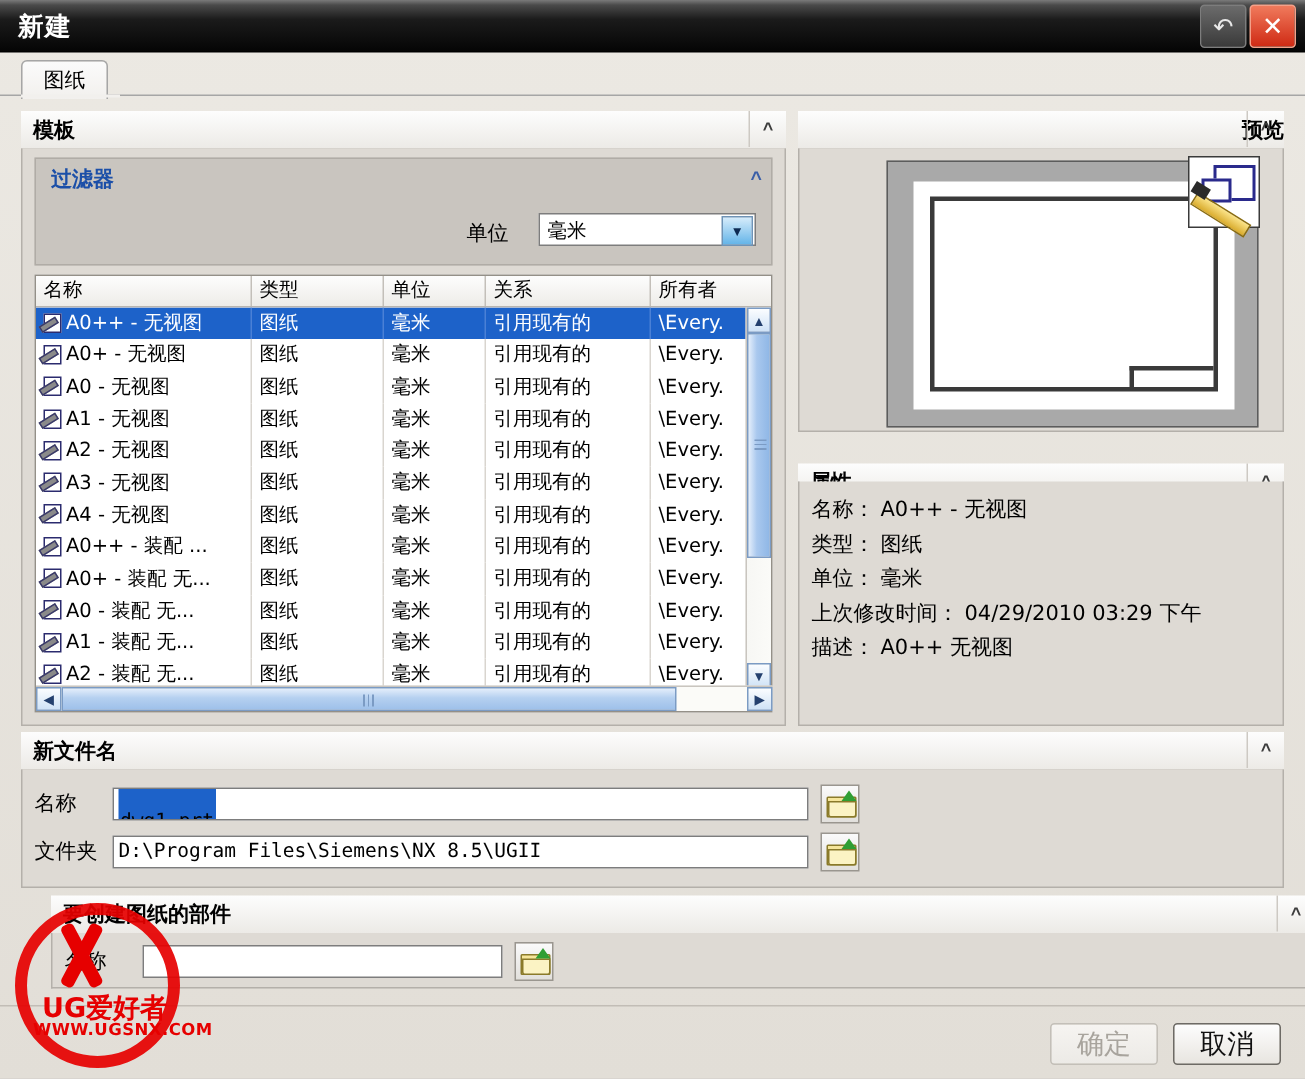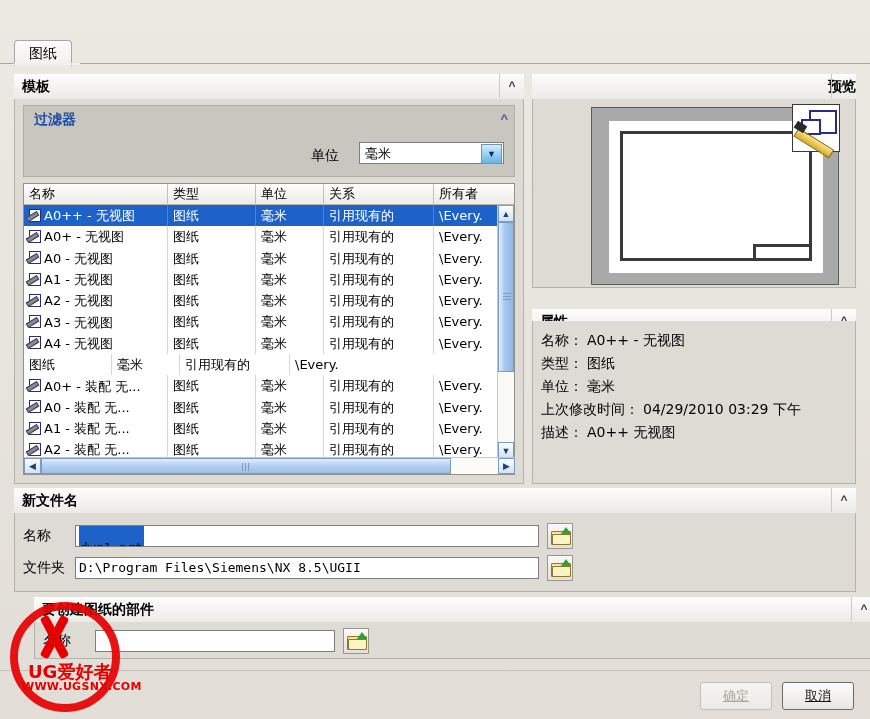--- a/index.html
+++ b/index.html
@@ -180,24 +180,24 @@
 
   
   .pc-panel{position:absolute;left:14px;top:597px;width:842px;height:62px;margin-left:20px;}
   .pc-hd{left:0;top:0;width:842px;}
   .pc-body{position:absolute;left:0;top:25px;width:842px;height:37px;
     background:#dedad4;border:1px solid #b4b0aa;border-top:none;box-sizing:border-box;}
 
   
   .footer{position:absolute;left:0;bottom:0;width:870px;height:48px;
     border-top:1px solid #c2bdb6;}
-  .btn{position:absolute;top:11px;height:26px;width:70px;font-size:13px;
+  .btn{position:absolute;top:11px;height:26px;width:70px;font-size:18px;
     background:linear-gradient(#fdfdfd,#e8e5e0);border:1px solid #9a968f;border-radius:3px;
     display:flex;align-items:center;justify-content:center;cursor:pointer;
-    font-family:"DejaVu Sans","Liberation Sans",sans-serif;text-decoration:underline;}
+    font-family:"DejaVu Sans","Liberation Sans",sans-serif;}
   .btn.ok{right:98px;color:#a8a49d;border-color:#c3bfb8;
     background:linear-gradient(#f6f4f1,#eceae6);cursor:default;}
   .btn.cancel{right:16px;color:#111;border:1px solid #6d6a65;}
 
   
   .wm{position:absolute;left:6px;top:598px;width:152px;height:118px;pointer-events:none;}
   .wm .ring{position:absolute;left:4px;top:4px;width:110px;height:110px;border-radius:50%;
     border:8px solid #e60000;box-sizing:border-box;opacity:.92;}
   .wm .x1,.wm .x2{position:absolute;left:44px;top:16px;width:9px;height:46px;background:#e60000;
     border-radius:3px;}
@@ -205,20 +205,25 @@
   .wm .t1{position:absolute;left:22px;top:62px;font-size:18px;font-weight:bold;color:#e60000;
     font-family:"DejaVu Sans","Liberation Sans",sans-serif;letter-spacing:0;white-space:nowrap;}
   .wm .t2{position:absolute;left:16px;top:82px;font-size:11px;font-weight:bold;color:#e60000;
     font-family:"DejaVu Sans","Liberation Sans",sans-serif;letter-spacing:.3px;white-space:nowrap;}
 </style>
 </head>
 <body>
 
 <div class="dialog">
 
+  <div class="titlebar">
+    <div class="title-text">新建</div>
+    <div class="tb-btn tb-restore">↶</div>
+    <div class="tb-btn tb-close">✕</div>
+  </div>
 
   <div class="tabstrip">
     <div class="tabline"></div>
     <div class="tab">
       <span>图纸</span>
     </div>
     <div class="tabline2"></div>
   </div>
 
   <div class="tpl-panel">
@@ -333,20 +338,27 @@
                   <span class="pen"></span>
                 </span>
                 <span>A4 - 无视图</span>
               </div>
               <div class="cell c1">图纸</div>
               <div class="cell c2">毫米</div>
               <div class="cell c3">引用现有的</div>
               <div class="cell c4">\Every.</div>
             </div>
             <div class="row">
+              <div class="cell c0">
+                <span class="dicon">
+                  <span class="pg"></span>
+                  <span class="pen"></span>
+                </span>
+                <span>A0++ - 装配 ...</span>
+              </div>
               <div class="cell c1">图纸</div>
               <div class="cell c2">毫米</div>
               <div class="cell c3">引用现有的</div>
               <div class="cell c4">\Every.</div>
             </div>
             <div class="row">
               <div class="cell c0">
                 <span class="dicon">
                   <span class="pg"></span>
                   <span class="pen"></span>

